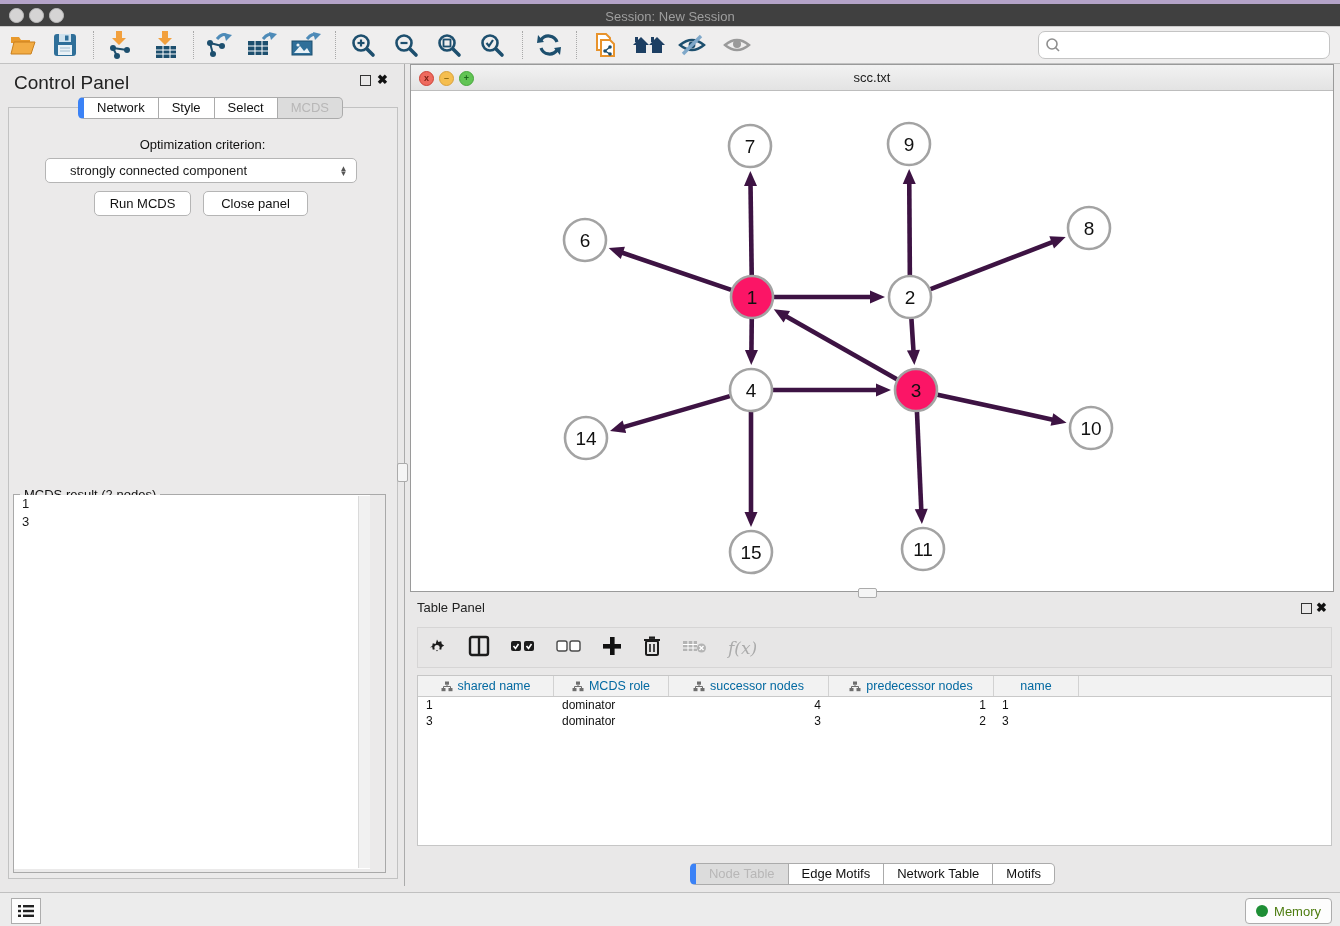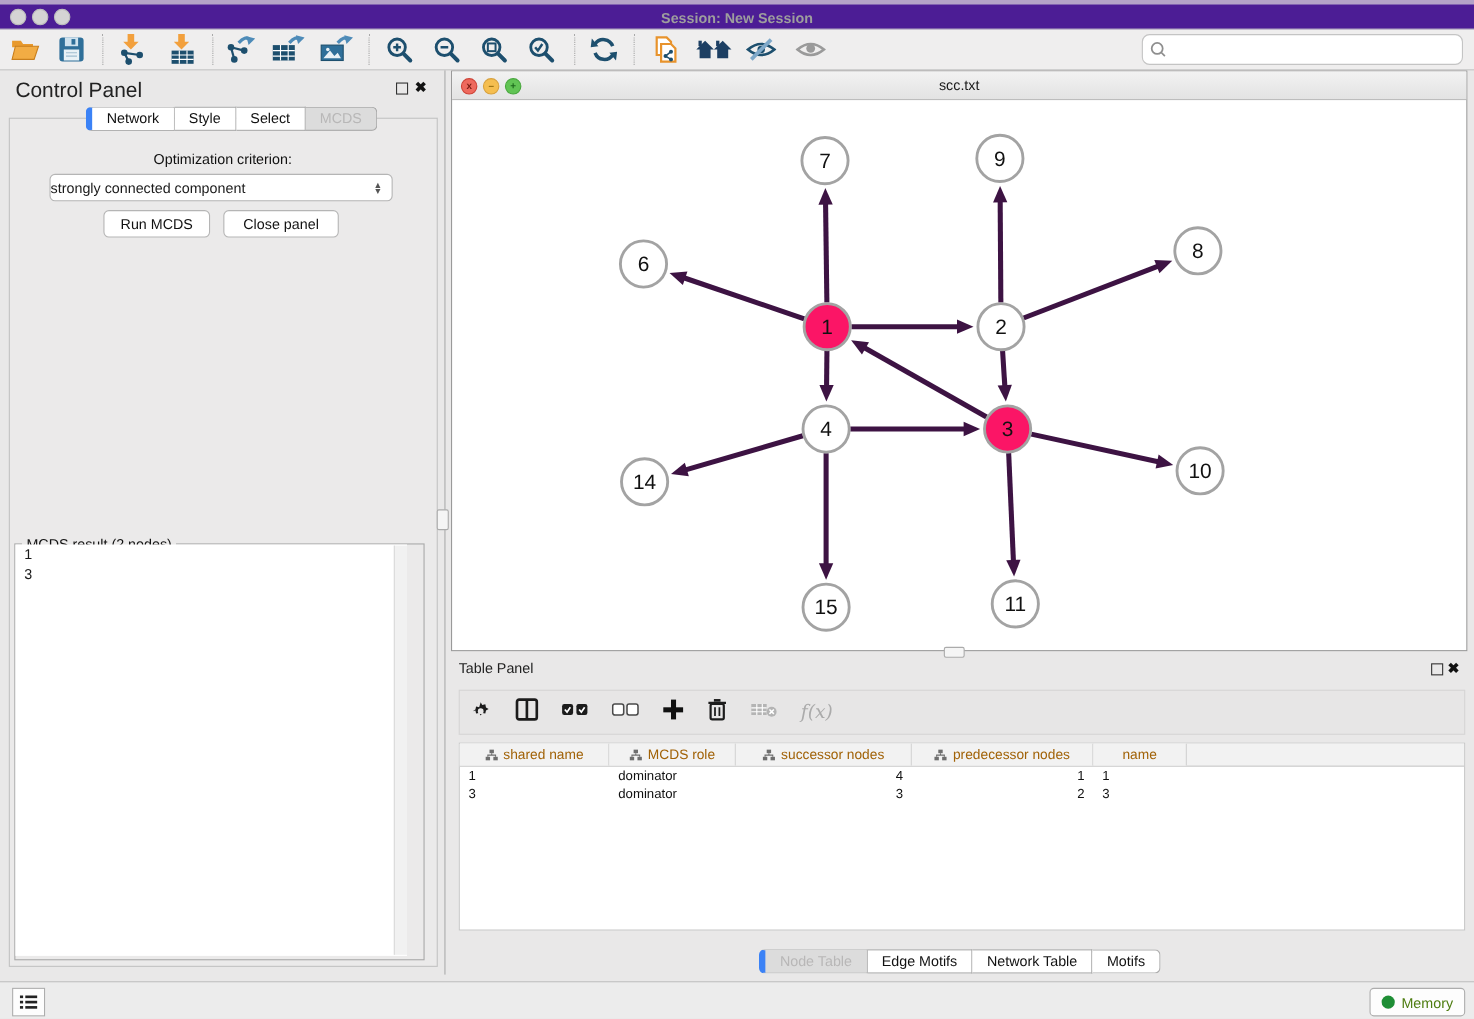--- a/index.html
+++ b/index.html
@@ -1,42 +1,42 @@
 <!DOCTYPE html>
 <html><head>
 <meta charset="utf-8">
 <style>
   html,body{margin:0;padding:0;}
   body{width:1340px;height:926px;position:relative;overflow:hidden;
        font-family:"Liberation Sans",sans-serif;background:#E9E8E8;color:#1a1a1a;}
   .abs{position:absolute;}
   
   #topstrip{left:0;top:0;width:1340px;height:4px;background:#B4A3C8;}
-  #titlebar{left:0;top:4px;width:1340px;height:22px;background:#4c1d95;border-bottom:1px solid #C9C9C9;font-weight:bold;}
+  #titlebar{left:0;top:4px;width:1340px;height:22px;background:#404040;border-bottom:1px solid #C9C9C9;}
   .tl-dot{width:13px;height:13px;border-radius:50%;background:#D5D4D4;border:1px solid #BDBDBD;top:4px;}
   #title-text{width:100%;text-align:center;top:5px;font-size:13px;color:#9E9E9E;}
   
   #toolbar{left:0;top:27px;width:1340px;height:36px;background:#EFEEEE;border-bottom:1px solid #C2C2C2;}
   .tbtn{top:1px;width:36px;height:34px;display:flex;align-items:center;justify-content:center;}
   .tsep{top:4px;width:1px;height:28px;border-left:1px dotted #A9A9A9;}
   #searchbox{right:10px;top:4px;width:290px;height:26px;background:#fff;border:1px solid #C4C4C4;border-radius:7px;display:flex;align-items:center;}
   #searchbox input{border:none;outline:none;flex:1;font-size:13px;background:transparent;font-family:"Liberation Sans",sans-serif;}
   
   #cp-header-title{left:14px;top:72px;font-size:19px;color:#222;}
   .panel-mini{width:9px;height:9px;border:1px solid #333;top:75px;}
   .panel-x{top:72px;font-size:13px;font-weight:bold;color:#111;}
   .segwrap{display:flex;}
   .seg{height:20px;line-height:20px;padding:0 13px;background:#fff;border:1px solid #ABABAB;border-left:none;font-size:13px;color:#111;}
   .seg:first-child{border-left:6px solid #3b82f6;border-radius:5px 0 0 5px;}
   .seg:last-child{border-radius:0 5px 5px 0;}
   .seg.sel{background:#DCDCDC;color:#B8B7B7;}
   #cp-box{left:8px;top:107px;width:388px;height:770px;border:1px solid #C2C2C2;background:#EBEAEA;}
   #opt-label{left:0;top:137px;width:405px;text-align:center;font-size:13px;color:#111;}
   #criterion{left:45px;top:158px;width:310px;height:23px;background:#fff;border:1px solid #B5B5B5;border-radius:5px;display:flex;align-items:center;font-size:13px;}
-  #criterion .val{padding-left:0;flex:1;}
+  #criterion .val{padding-left:24px;flex:1;}
   .updown{width:9px;margin-right:8px;color:#555;font-size:8px;line-height:5px;text-align:center;}
   .pbtn{height:23px;background:#fff;border:1px solid #B5B5B5;border-radius:5px;font-size:13px;color:#111;
         display:flex;align-items:center;justify-content:center;}
   #groupbox{left:13px;top:494px;width:371px;height:377px;border:1px solid #A9A9A9;}
   #group-legend{left:20px;top:487px;background:#EBEAEA;padding:0 4px;font-size:13px;color:#111;}
   #result-list{left:14px;top:495px;width:356px;height:374px;background:#fff;font-size:13px;}
   #result-scroll{left:358px;top:496px;width:11px;height:372px;background:#F1F1F1;border-left:1px solid #DADADA;}
   .result-item{padding:1px 0 1px 8px;line-height:16px;}
   
   #vsplit-line{left:404px;top:64px;width:1px;height:822px;background:#ABABAB;}
@@ -45,21 +45,21 @@
   #netframe{left:410px;top:64px;width:924px;height:528px;background:#fff;border:1px solid #9A9A9A;box-sizing:border-box;}
   #net-titlebar{left:0;top:0;width:922px;height:25px;background:linear-gradient(#F2F2F2,#E3E3E3);border-bottom:1px solid #BDBDBD;}
   .traffic{width:13px;height:13px;border-radius:50%;top:6px;text-align:center;line-height:12px;font-size:9px;font-weight:bold;}
   #net-title{width:100%;text-align:center;top:5px;font-size:13px;color:#1a1a1a;}
   
   #tp-header-title{left:417px;top:600px;font-size:13px;color:#222;}
   #tp-toolbar{left:417px;top:627px;width:915px;height:41px;background:#E7E6E6;border:1px solid #D6D5D5;box-sizing:border-box;display:flex;align-items:center;gap:20px;padding-left:8px;}
   .fx{font-family:"DejaVu Serif",serif;font-style:italic;font-size:17px;color:#ABABAB;}
   #ttable{left:417px;top:675px;width:915px;height:171px;background:#fff;border:1px solid #C6C6C6;box-sizing:border-box;}
   #thead{display:flex;height:20px;background:#F2F2F2;border-bottom:1px solid #C9C9C9;}
-  .th{display:flex;align-items:center;justify-content:center;gap:5px;font-size:12.5px;color:#a16207;
+  .th{display:flex;align-items:center;justify-content:center;gap:5px;font-size:12.5px;color:#0369a1;
       border-right:1px solid #D2D2D2;box-sizing:border-box;background:#F2F2F2;height:20px;}
   .trow{display:flex;height:16px;font-size:12px;color:#111;}
   .td{box-sizing:border-box;padding:1px 8px 0 8px;overflow:hidden;white-space:nowrap;}
   .td.r{text-align:right;}
   
   #bottom-tabs{left:405px;top:863px;width:935px;display:flex;justify-content:center;}
   #statusbar{left:0;top:892px;width:1340px;height:34px;background:#ECECEC;border-top:1px solid #C0C0C0;}
   #list-btn{left:11px;top:5px;width:28px;height:24px;background:#FDFDFD;border:1px solid #ADADAD;display:flex;align-items:center;justify-content:center;}
   #memory-btn{right:8px;top:5px;height:24px;padding:0 10px;background:#FDFDFD;border:1px solid #ADADAD;border-radius:4px;display:flex;align-items:center;gap:6px;font-size:13px;color:#4d7c0f;}
   #memory-dot{width:12px;height:12px;border-radius:50%;background:#1E8E35;}

